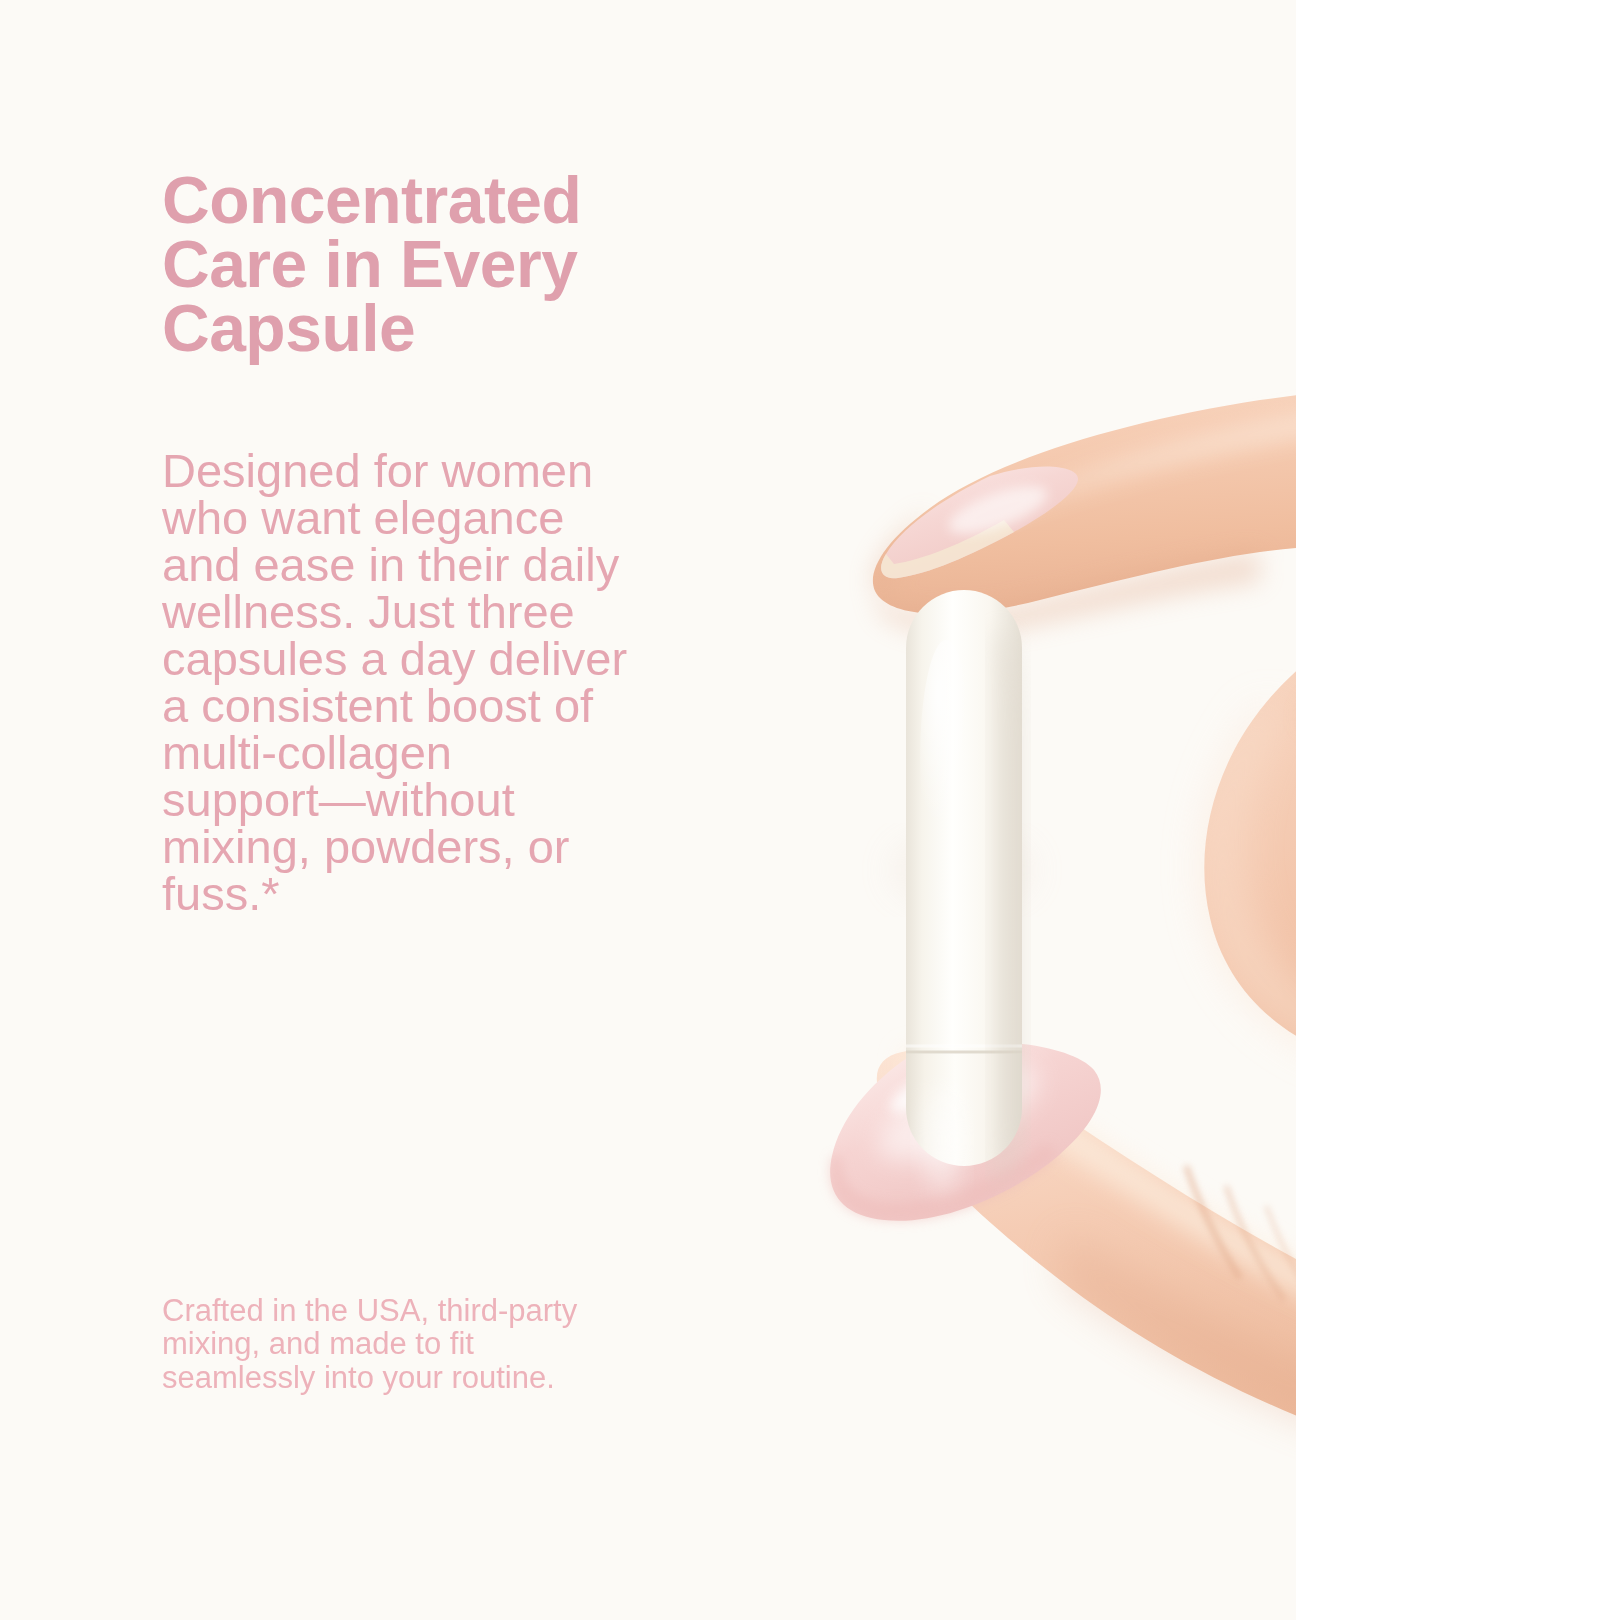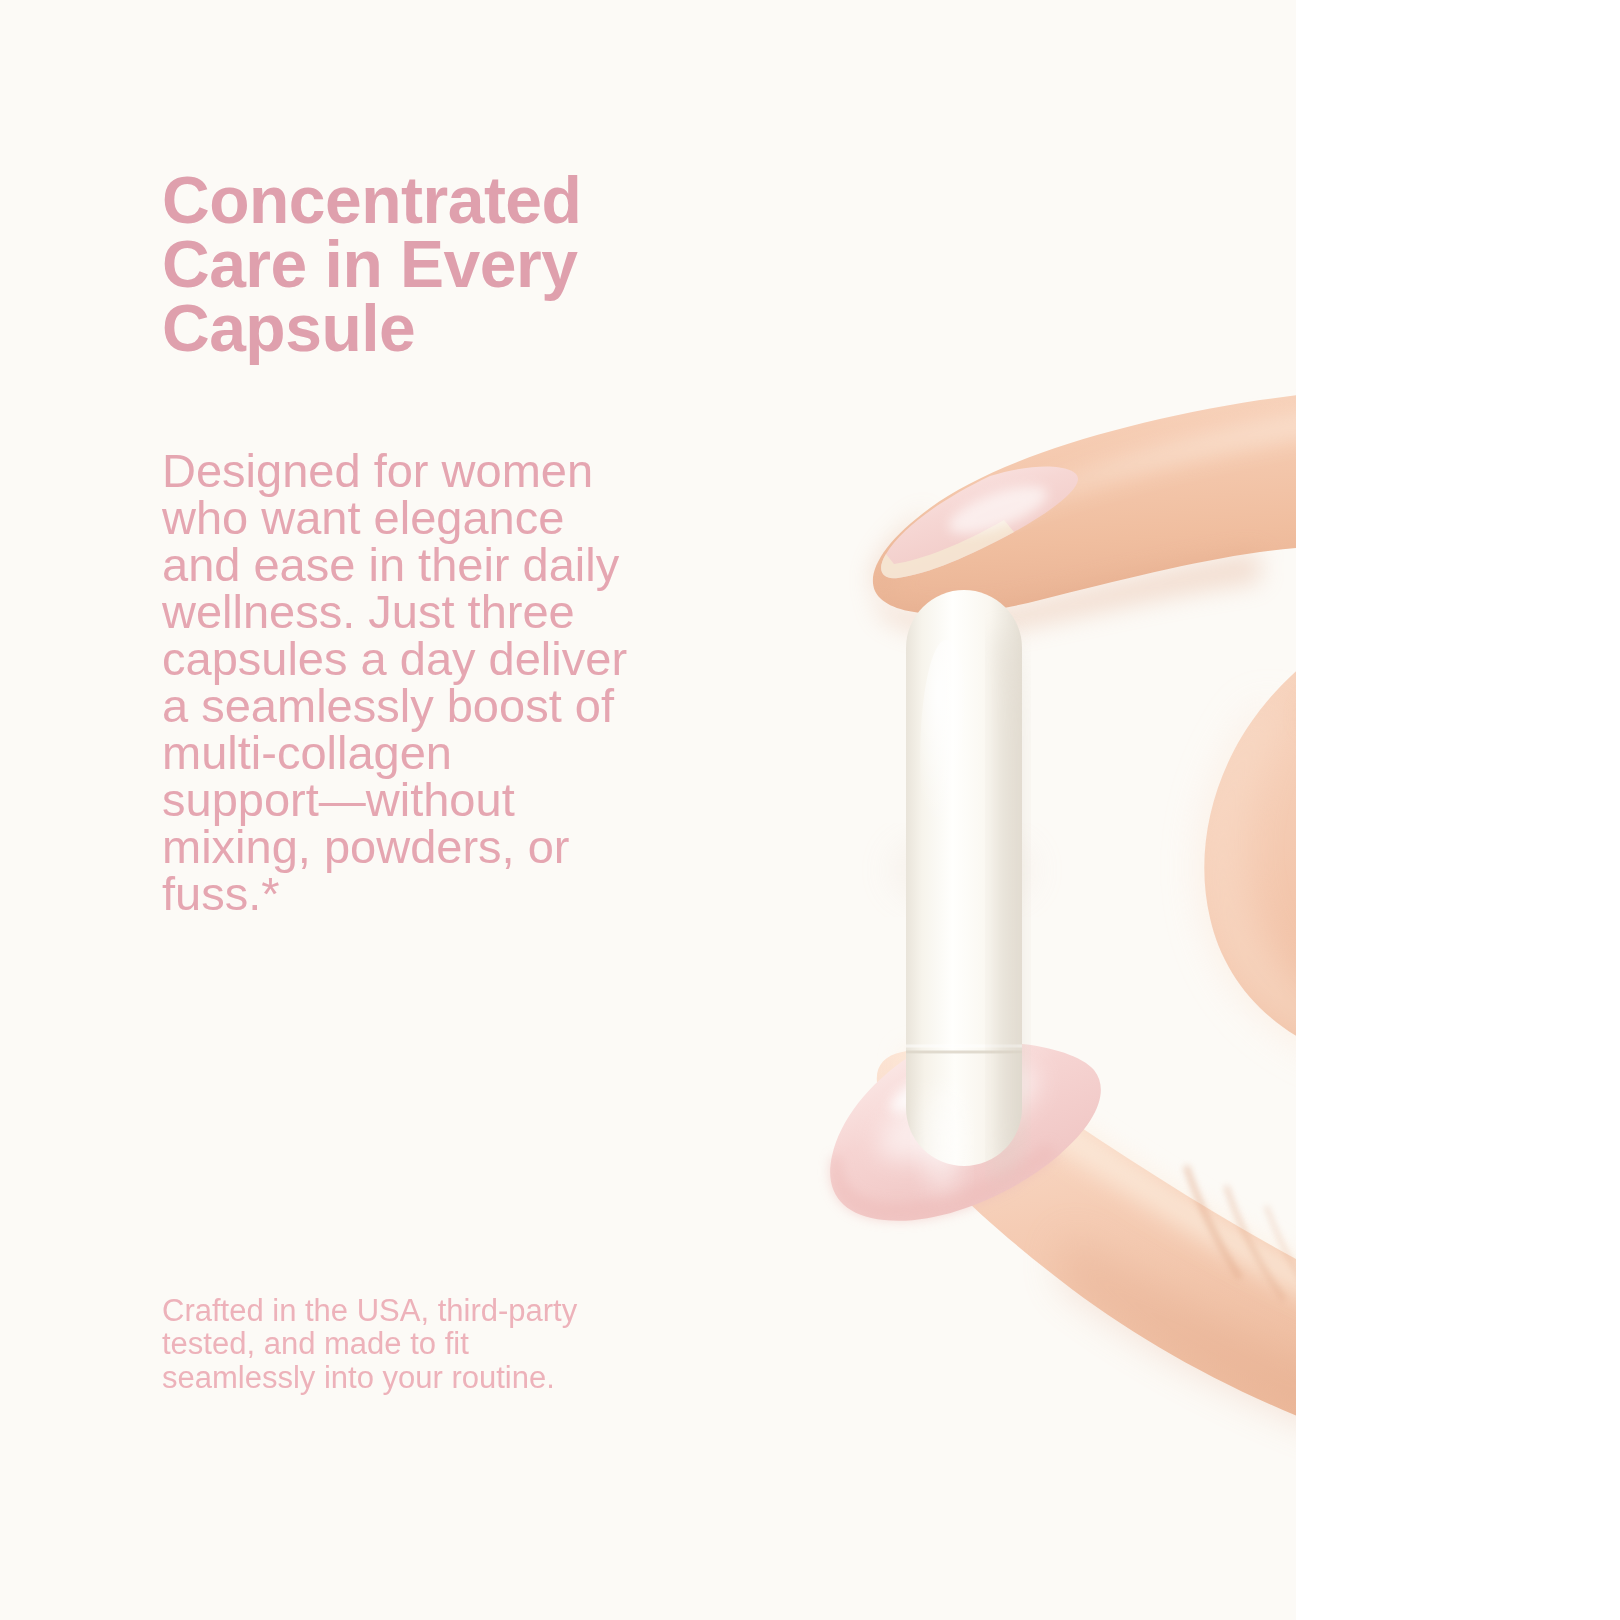--- a/index.html
+++ b/index.html
@@ -87,28 +87,28 @@
     <h1 id="headline" style="color: rgb(223, 160, 173);">Concentrated
 Care in Every
 Capsule</h1>
   </div>
 
   <p id="body-copy" style="color: rgb(229, 166, 177);">Designed for women
 who want elegance
 and ease in their daily
 wellness. Just three
 capsules a day deliver
-a seamlessly boost of
+a consistent boost of
 multi-collagen
 support—without
 mixing, powders, or
 fuss.*</p>
 
   <p id="footer-note" style="color: rgb(237, 178, 186);">Crafted in the USA, third-party
-tested, and made to fit
+mixing, and made to fit
 seamlessly into your routine.</p>
 
   <div id="hand-figure">
     <svg viewBox="0 0 840 1260" xmlns="http://www.w3.org/2000/svg">
       <defs>
 
         <linearGradient id="skinIndex" x1="0" y1="0" x2="0.2" y2="1">
           <stop offset="0%" stop-color="#FADFCE"></stop>
           <stop offset="35%" stop-color="#F6CDB4"></stop>
           <stop offset="75%" stop-color="#F0BE9F"></stop>

